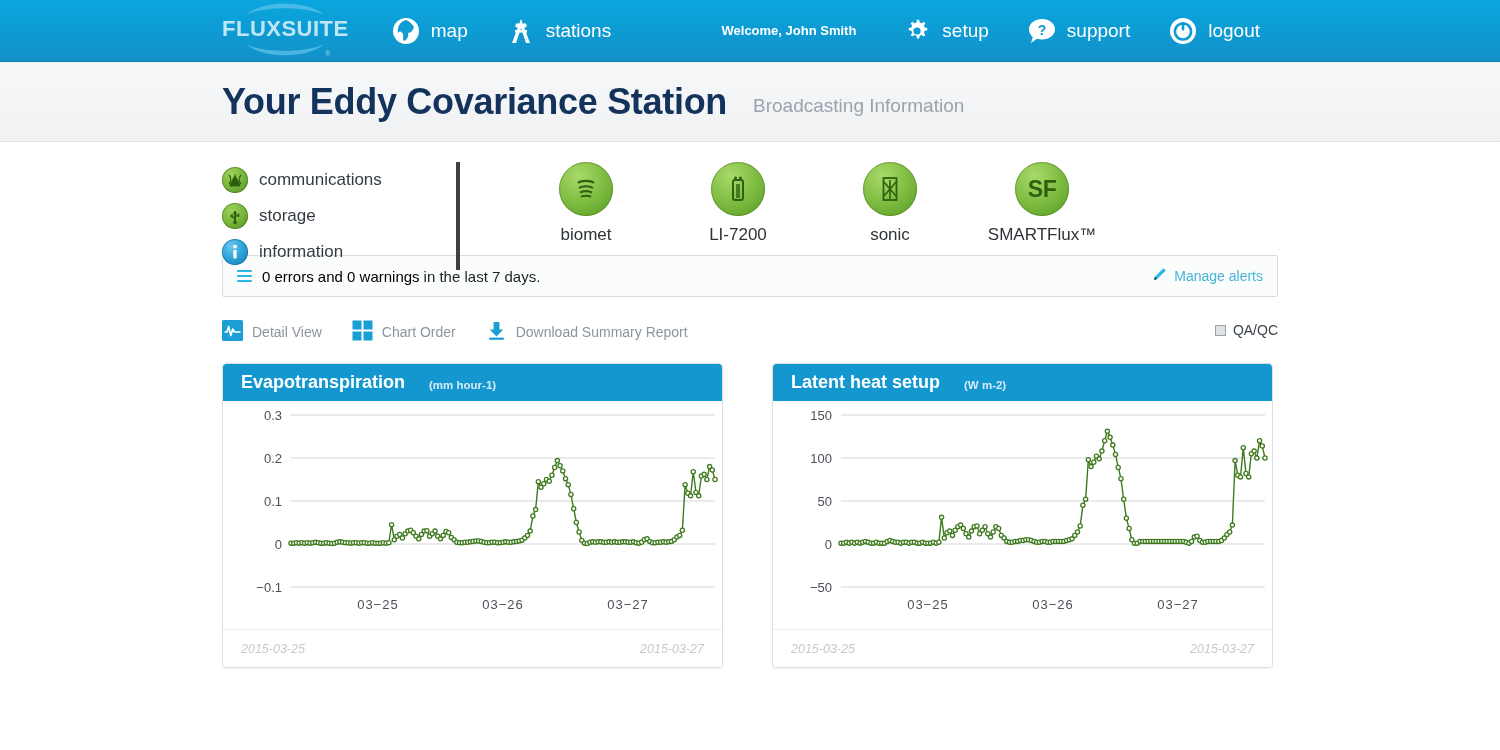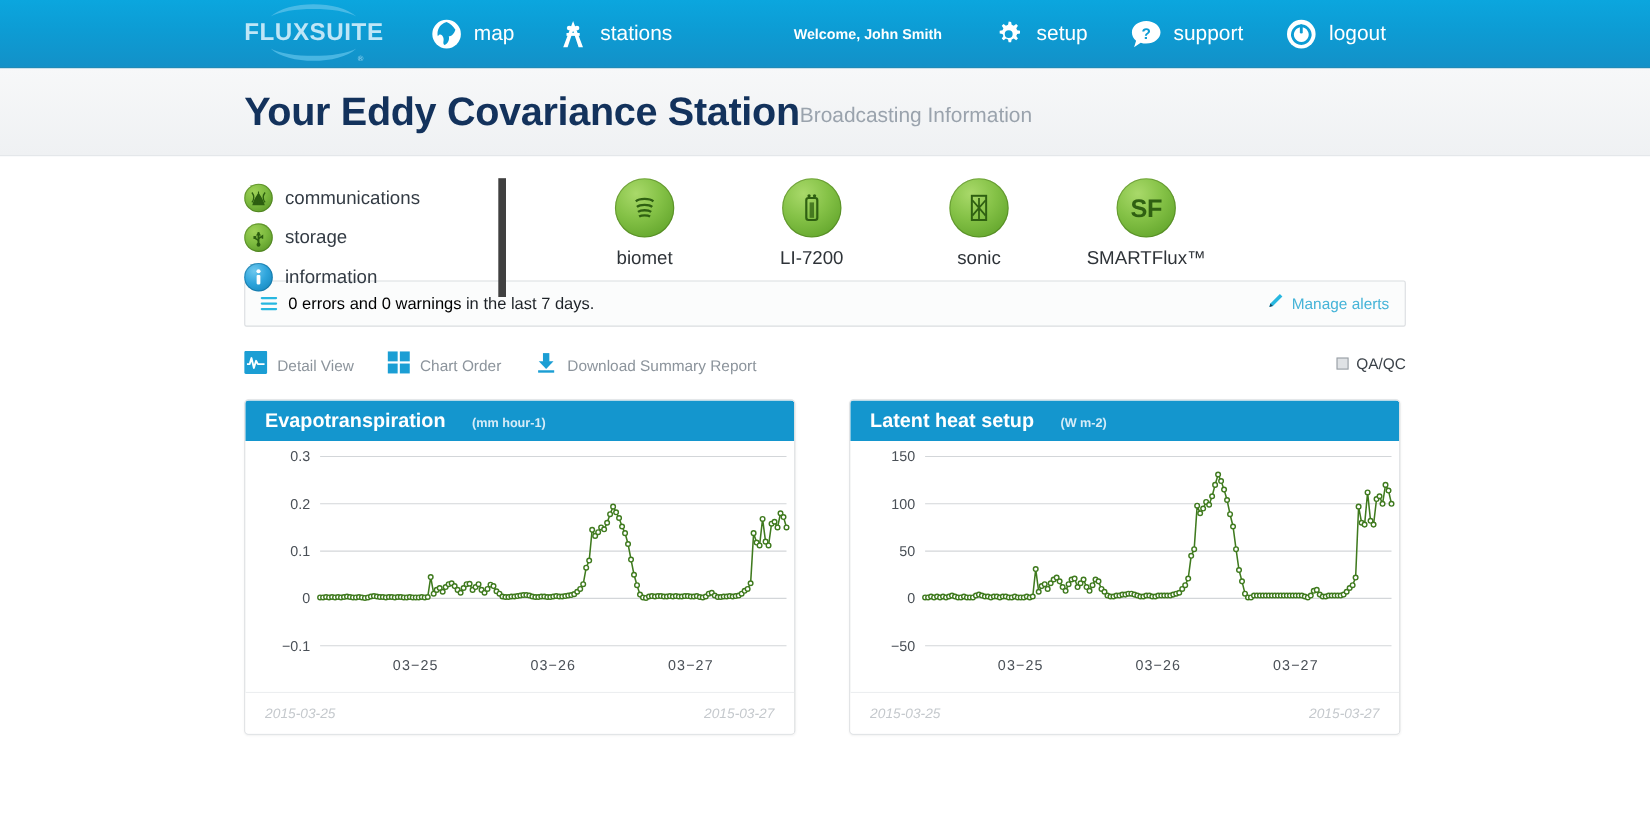--- a/index.html
+++ b/index.html
@@ -39,30 +39,30 @@
   .welcome{ color:#ffffff; font-size:13px; font-weight:bold; margin-right:46px; white-space:nowrap;}
 
   
   .titleband{
     height:80px; width:100%;
     background:linear-gradient(to bottom,#f7f8f9 0%,#eff1f3 100%);
     border-bottom:1px solid #e2e5e8;
     display:flex; align-items:center; padding-left:222px;
   }
   .title-main{ font-size:36px; font-weight:bold; color:#13325c; letter-spacing:-0.3px;}
-  .title-sub{ font-size:19px; color:#9aa3ad; margin-left:0; position:relative; top:4px;}
+  .title-sub{ font-size:19px; color:#9aa3ad; margin-left:26px; position:relative; top:4px;}
 
   
   .content{ padding:0 222px; }
 
   .status-row{
     display:flex; align-items:flex-start;
     padding-top:20px; height:105px;
   }
-  .statlist{ width:238px; border-right:7px solid #404040; padding-right:4px; }
+  .statlist{ width:238px; border-right:4px solid #404040; padding-right:4px; }
   .statline{ display:flex; align-items:center; height:36px; cursor:pointer;}
   .statline .badge{ width:26px; height:26px; border-radius:50%; position:relative; flex:0 0 26px;}
   .statline .txt{ font-size:17px; color:#333b44; margin-left:11px;}
 
   .badge-green{
     background:radial-gradient(circle at 35% 28%, #9ed157 0%, #7cba3f 45%, #4d8c1e 100%);
     box-shadow:inset 0 0 0 1px rgba(60,100,20,.45);
   }
   .badge-blue{
     background:radial-gradient(circle at 35% 28%, #6ec8ee 0%, #2fa5dc 45%, #0f7fb5 100%);

